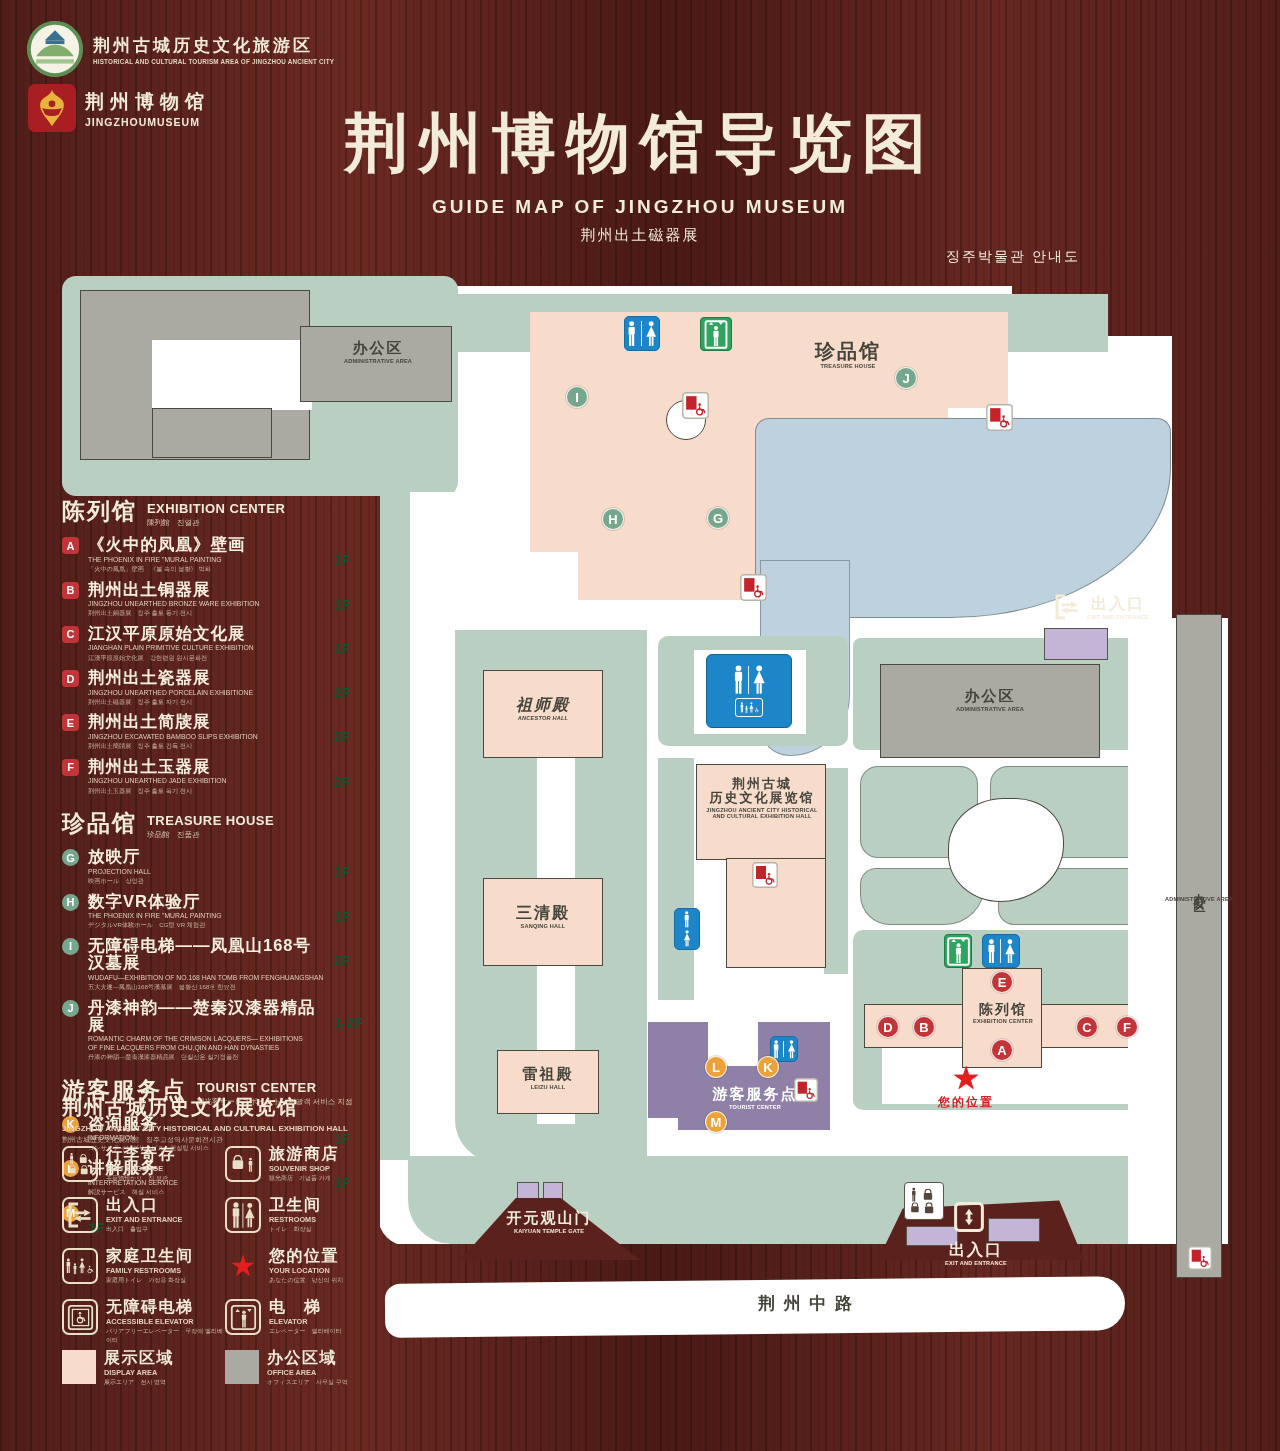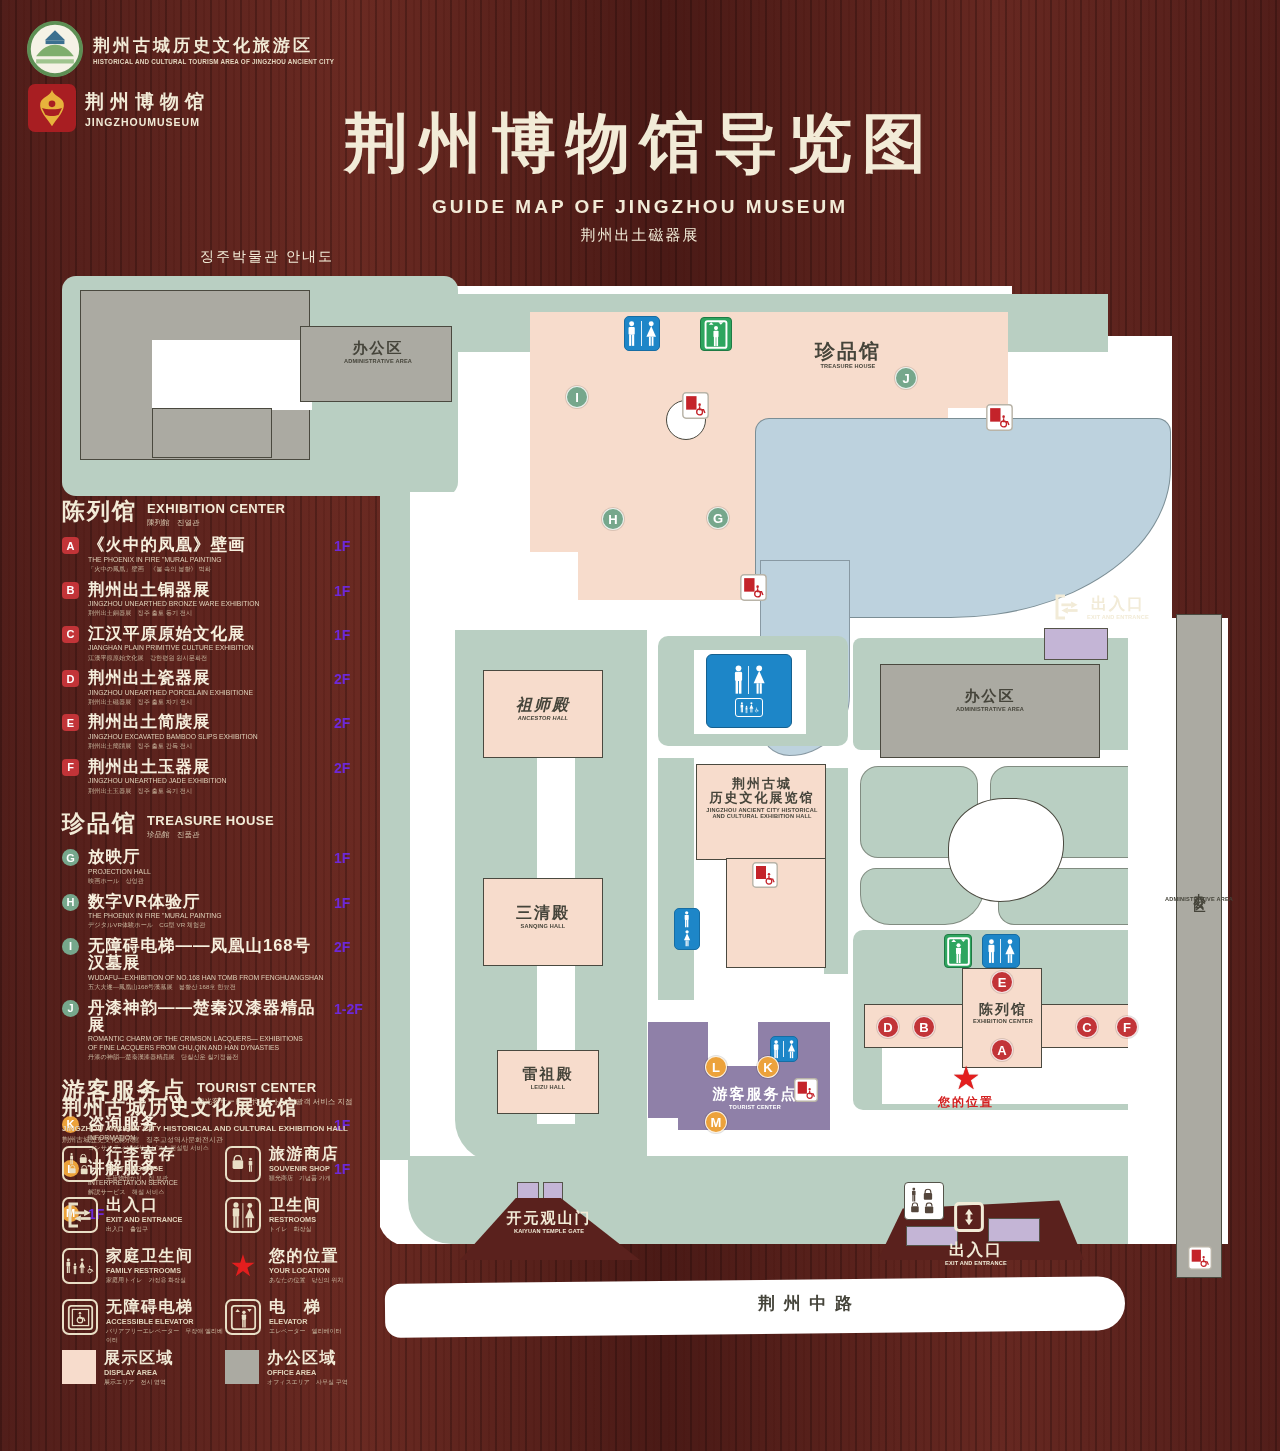--- a/index.html
+++ b/index.html
@@ -18,21 +18,21 @@
   .whitebg{background:#ffffff}
   .purple{background:#8f80a8}
   .lilac{background:#c4b5d6;border:1.5px solid #55544a}
   .bldg{border:1.6px solid #4a493f;box-sizing:border-box}
   .wood{background:#5a211d}
 
   
   .main-title{left:200px;top:100px;width:880px;text-align:center;color:#f2ebd7;font-weight:bold;font-size:64px;letter-spacing:10px}
   .sub-en{left:200px;top:196px;width:880px;text-align:center;color:#f2ebd7;font-weight:bold;font-size:19px;letter-spacing:3px}
   .sub-jp{left:200px;top:226px;width:880px;text-align:center;color:#f2ebd7;font-size:15px;letter-spacing:2px}
-  .sub-kr{left:200px;top:248px;width:880px;text-align:left;color:#f2ebd7;font-size:14px;letter-spacing:2px}
+  .sub-kr{left:200px;top:248px;width:880px;text-align:right;color:#f2ebd7;font-size:14px;letter-spacing:2px}
   .logo-row{display:flex;align-items:center;gap:9px}
   .logo-txt .cn{font-size:17px;font-weight:bold;color:#f2ebd7;letter-spacing:3px;line-height:1.1}
   .logo-txt .en{font-size:6.3px;font-weight:bold;color:#e4d6bf;margin-top:2px;letter-spacing:.2px}
   .logo2-txt .cn{font-size:19px;font-weight:bold;color:#f2ebd7;letter-spacing:6px}
   .logo2-txt .en{font-size:10.5px;font-weight:bold;color:#f2ebd7;letter-spacing:1px;margin-top:1px}
   .phoenix-box{width:48px;height:48px;border-radius:7px;background:#a81e22;display:flex;align-items:center;justify-content:center}
 
   
   #legend-sections{left:62px;top:500px;width:306px;position:absolute}
   .lg-head{display:flex;align-items:flex-start;gap:10px;margin-bottom:8px}
@@ -40,21 +40,21 @@
   .lg-he b{display:block;font-size:13px;color:#f2ebd7;letter-spacing:.4px;line-height:1.1;margin-top:2px}
   .lg-he i{display:block;font-style:normal;font-size:7.5px;color:#d6c6ae;margin-top:2px}
   .lg-item{display:flex;gap:9px;align-items:flex-start;margin-bottom:6.5px}
   .badge{width:17px;height:17px;border-radius:4px;background:#c23438;color:#fff;font-size:11px;font-weight:bold;display:flex;align-items:center;justify-content:center;flex:none;margin-top:1px}
   .badge.g{border-radius:50%;background:#76a78c}
   .badge.o{border-radius:50%;background:#eca23b}
   .lg-mid{flex:1;min-width:0}
   .lg-mid .cn{font-size:16.5px;font-weight:bold;color:#f6efdd;letter-spacing:1px;line-height:1.05}
   .lg-mid .en{font-size:6.8px;color:#e0d2ba;margin-top:2px;line-height:1.25;white-space:pre-line}
   .lg-mid .sub{font-size:6.2px;color:#c6b49c;margin-top:1px}
-  .floor{width:34px;flex:none;font-size:14px;font-weight:bold;color:#6d28d9;margin-top:2px}
+  .floor{width:34px;flex:none;font-size:14px;font-weight:bold;color:#14532d;margin-top:16px}
   .hall-note{left:62px;top:1094px;width:330px}
   .hall-note .cn{font-size:20px;font-weight:bold;color:#f2ebd7;letter-spacing:1.5px}
   .hall-note .en{font-size:8px;font-weight:bold;color:#e0d2ba;margin-top:3px}
   .hall-note .sub{font-size:7px;color:#c6b49c;margin-top:2px}
   #legend-icons{left:62px;top:1146px;width:330px;position:absolute;display:grid;grid-template-columns:163px 167px;row-gap:11px}
   .ic-cell{display:flex;gap:8px;align-items:flex-start;height:40px}
   .ic-box{width:36px;height:36px;border:2.2px solid #e9dfc6;border-radius:7px;color:#e9dfc6;display:flex;align-items:center;justify-content:center;flex:none;box-sizing:border-box}
   .ic-box.noborder{border:none}
   .ic-box .star{font-size:30px;color:#e31e1e;line-height:1}
   .sw{width:34px;height:34px;flex:none}

